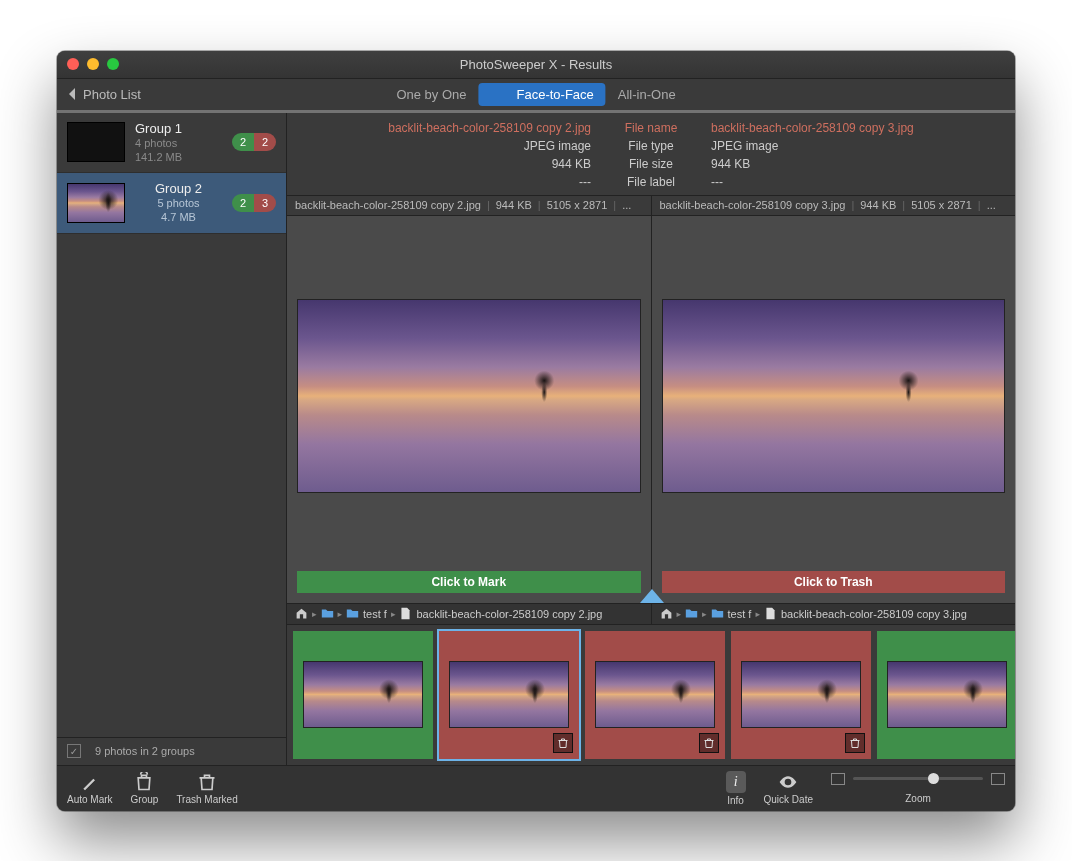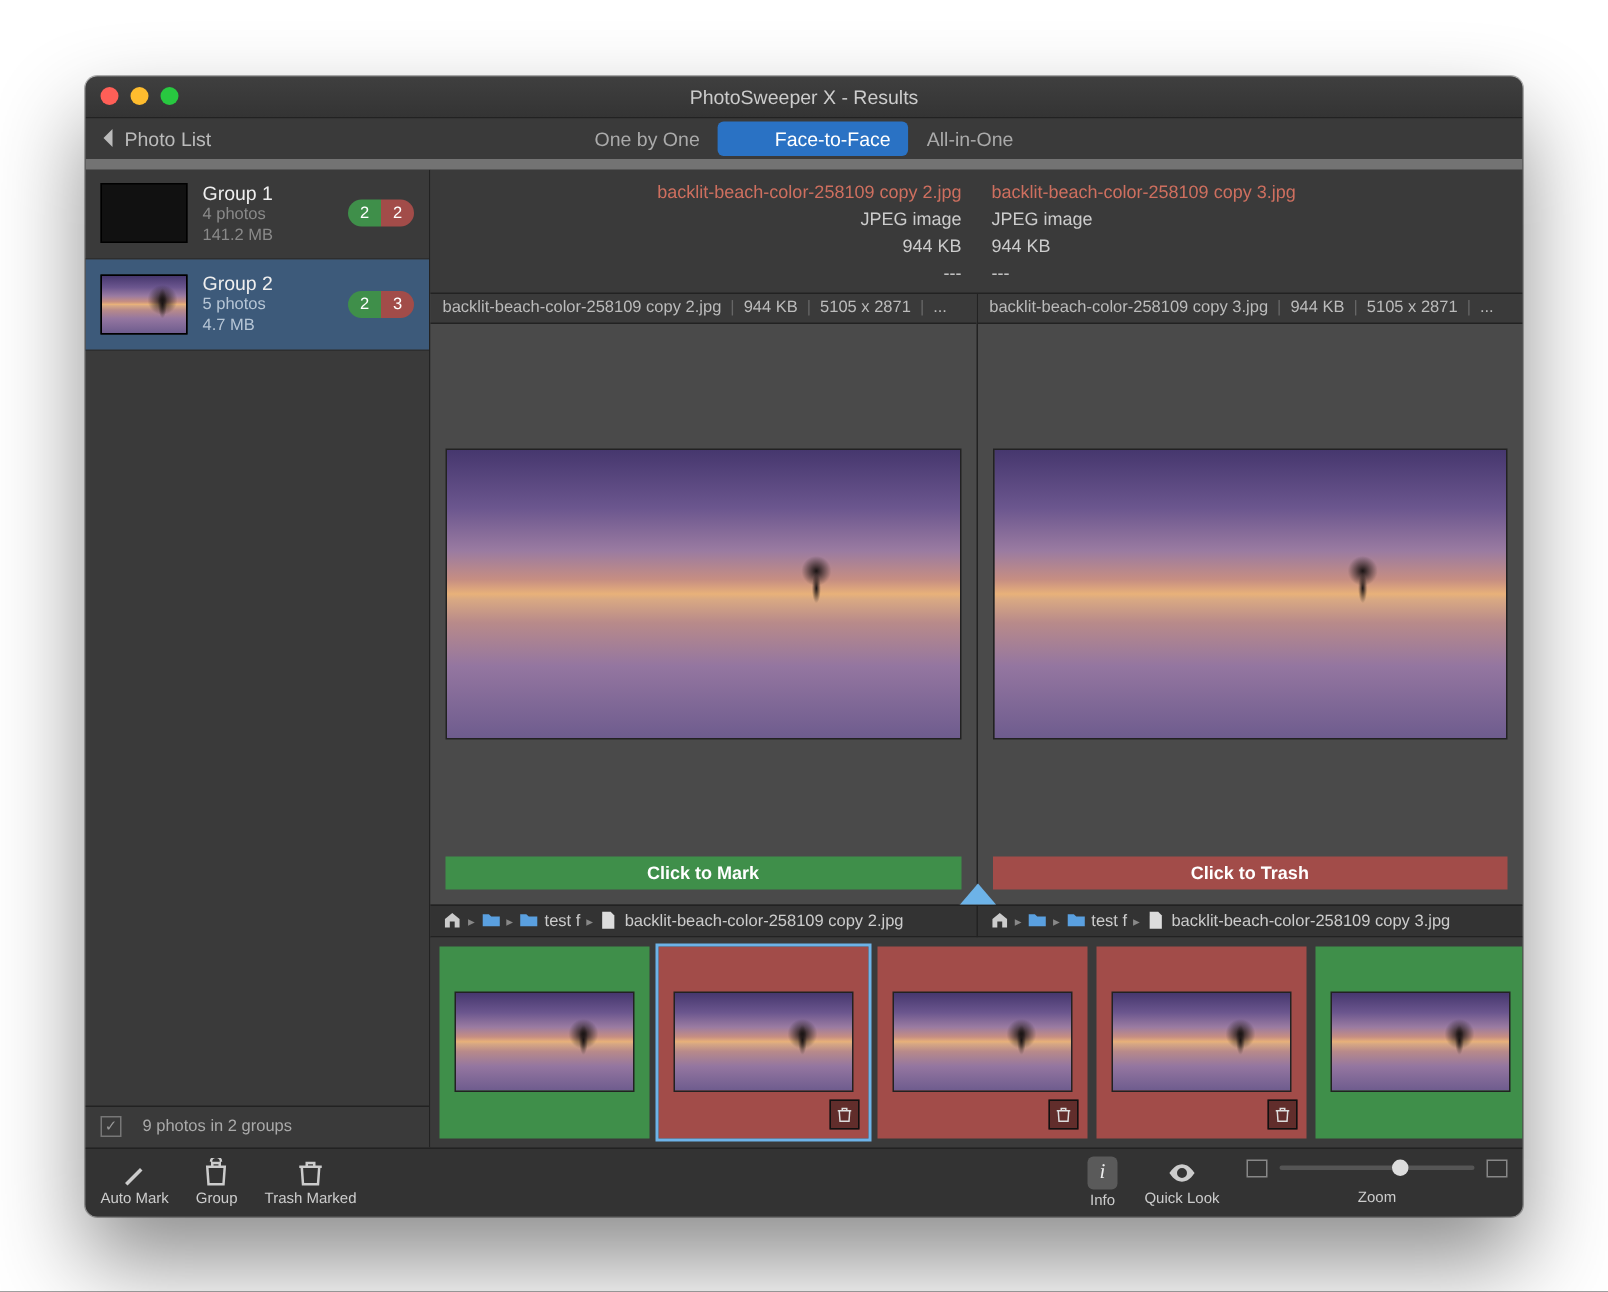--- a/index.html
+++ b/index.html
@@ -3,33 +3,33 @@
 <meta charset="utf-8">
 <style>
   * { box-sizing: border-box; margin: 0; padding: 0; font-family: -apple-system, "Helvetica Neue", Arial, sans-serif; }
   body { background: #fff; display:flex; align-items:center; justify-content:center; height:861px; width:1072px;}
   .window { width: 958px; height: 760px; background:#3b3b3b; border-radius:8px; overflow:hidden; box-shadow:0 30px 60px rgba(0,0,0,.45), 0 0 0 1px rgba(0,0,0,.3); display:flex; flex-direction:column; position:relative;}
   .titlebar { height:28px; background:linear-gradient(#3f3f3f,#343434); border-bottom:1px solid #222; display:flex; align-items:center; position:relative;}
   .traffic { display:flex; gap:8px; margin-left:10px;}
   .dot{width:12px;height:12px;border-radius:50%;}
   .dot.red{background:#ff5f57;} .dot.yellow{background:#febc2e;} .dot.green{background:#28c840;}
   .titlebar .title{position:absolute; left:0; right:0; text-align:center; color:#ccc; font-size:13px; pointer-events:none;}
-  .toolbar{height:34px; background:#3a3a3a; border-bottom:7px solid #737373; display:flex; align-items:center; position:relative;}
+  .toolbar{height:34px; background:#3a3a3a; border-bottom:3px solid #737373; display:flex; align-items:center; position:relative;}
   .back{display:flex; align-items:center; gap:6px; color:#bbb; font-size:13px; margin-left:10px; cursor:pointer;}
   .back svg{width:10px;height:14px; fill:#bbb;}
   .seg{position:absolute; left:50%; transform:translateX(-50%); display:flex; gap:0;}
   .seg .segbtn{padding:4px 12px; color:#aaa; font-size:13px; border-radius:4px; cursor:pointer;}
   .seg .segbtn.active{background:#2a72c4; color:#fff;padding-left:38px;}
   .body{flex:1; display:flex; min-height:0;}
   .sidebar{width:230px; background:#3a3a3a; border-right:1px solid #222; display:flex; flex-direction:column;}
   .sort{height:24px; background:#444; border-bottom:1px solid #222; color:#bbb; font-size:12px; display:flex; align-items:center; padding:0 10px; gap:6px; cursor:pointer;}
   .sort .tri{font-size:9px; color:#aaa;}
   .groups{flex:0 0 auto;}
   .group{display:flex; align-items:center; padding:8px 10px; gap:10px; border-bottom:1px solid #2e2e2e; cursor:pointer;}
-  .group.selected{background:#3d5a7a;}
+  .group.selected{background:#3d5a7a;text-align:center;}
   .group .thumb{width:58px; height:40px; background:#111; border:1px solid #000; flex-shrink:0;}
   .group .info{flex:1; min-width:0;}
   .group .name{color:#eee; font-size:13px;}
   .group .sub{color:#8a8a8a; font-size:11px; line-height:1.3;}
   .group.selected .sub{color:#b7c6d6;}
   .badges{display:flex;}
   .badge{width:22px; height:18px; display:flex; align-items:center; justify-content:center; color:#fff; font-size:11px;}
   .badge.g{background:#3f8f4a; border-radius:9px 0 0 9px;}
   .badge.r{background:#a24c49; border-radius:0 9px 9px 0;}
   .spacer{flex:1;}
@@ -160,20 +160,26 @@
 
     <div class="main">
 
       <div class="meta">
         <div class="col">
           <div class="row fname">backlit-beach-color-258109 copy 2.jpg</div>
           <div class="row">JPEG image</div>
           <div class="row">944 KB</div>
           <div class="row">---</div>
         </div>
+        <div class="col center">
+          <div class="row">File name</div>
+          <div class="row" style="color:#ccc">File type</div>
+          <div class="row" style="color:#ccc">File size</div>
+          <div class="row" style="color:#ccc">File label</div>
+        </div>
         <div class="col right">
           <div class="row fname">backlit-beach-color-258109 copy 3.jpg</div>
           <div class="row">JPEG image</div>
           <div class="row">944 KB</div>
           <div class="row">---</div>
         </div>
       </div>
 
       <div class="panes">
         <div class="pane">
@@ -340,21 +346,21 @@
     <div class="bbtn">
       <div class="info-pill">i</div>
       <span>Info</span>
     </div>
     <div class="bbtn">
       <div class="bicon">
           <svg viewBox="0 0 24 24">
             <path d="M12 5C6 5 2 12 2 12s4 7 10 7 10-7 10-7-4-7-10-7zm0 11a4 4 0 1 1 0-8 4 4 0 0 1 0 8z"></path>
           </svg>
         </div>
-      <span>Quick Look</span>
+      <span>Quick Date</span>
     </div>
     <div class="zoom">
       <div class="zoom-row">
         <div class="zicon"></div>
         <div class="track">
             <div class="knob"></div>
           </div>
         <div class="zicon"></div>
       </div>
       <span>Zoom</span>

